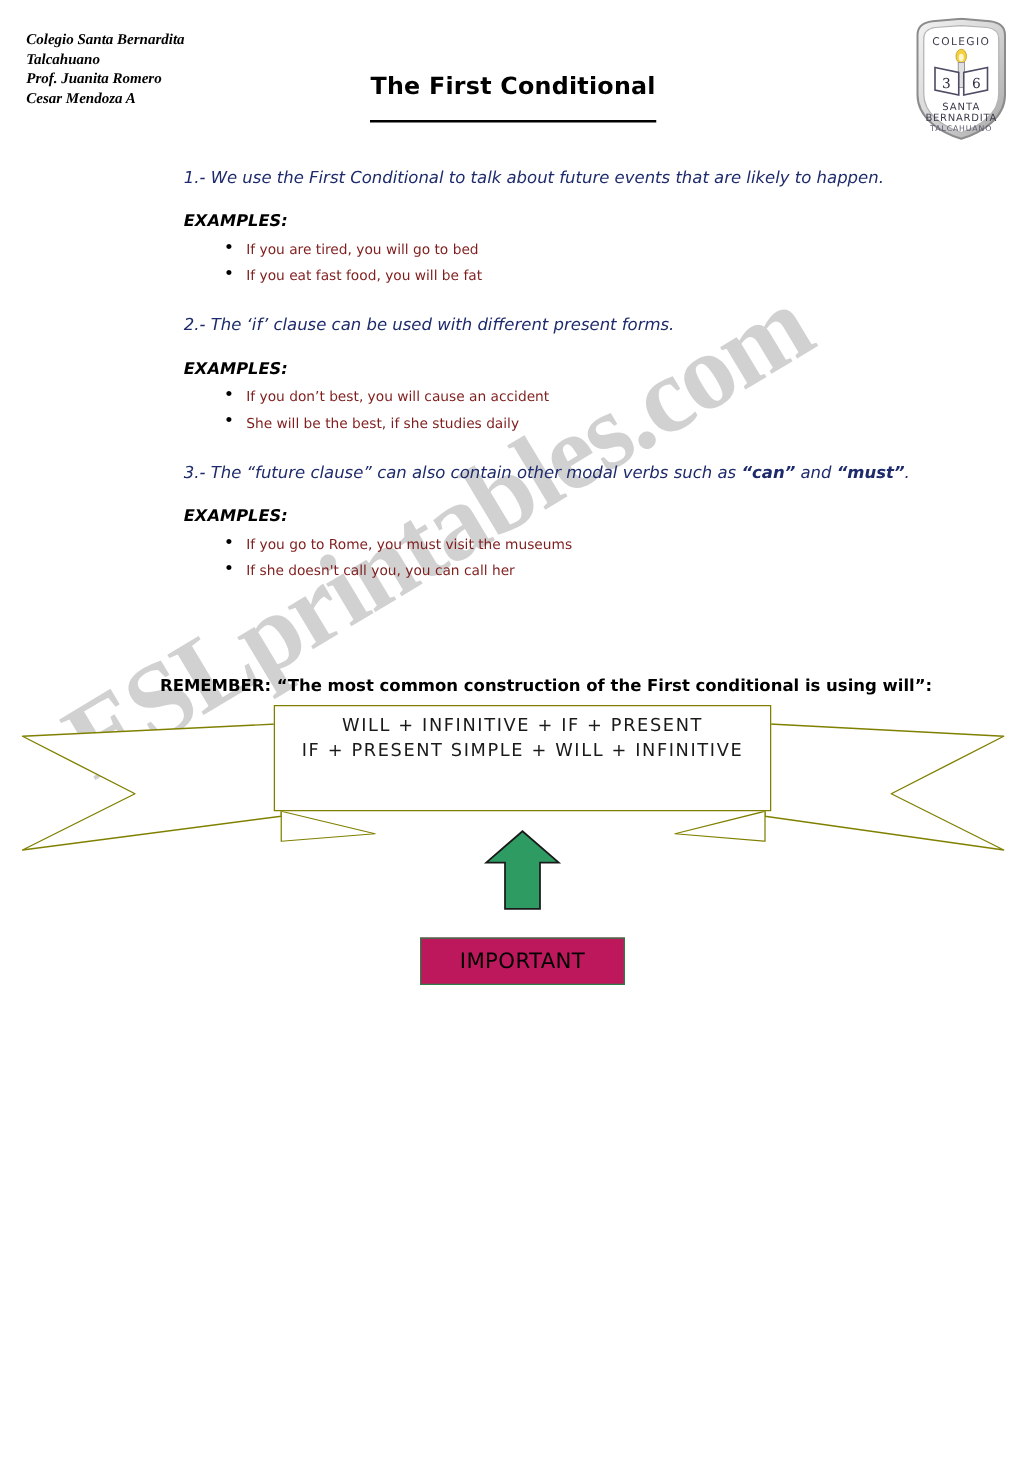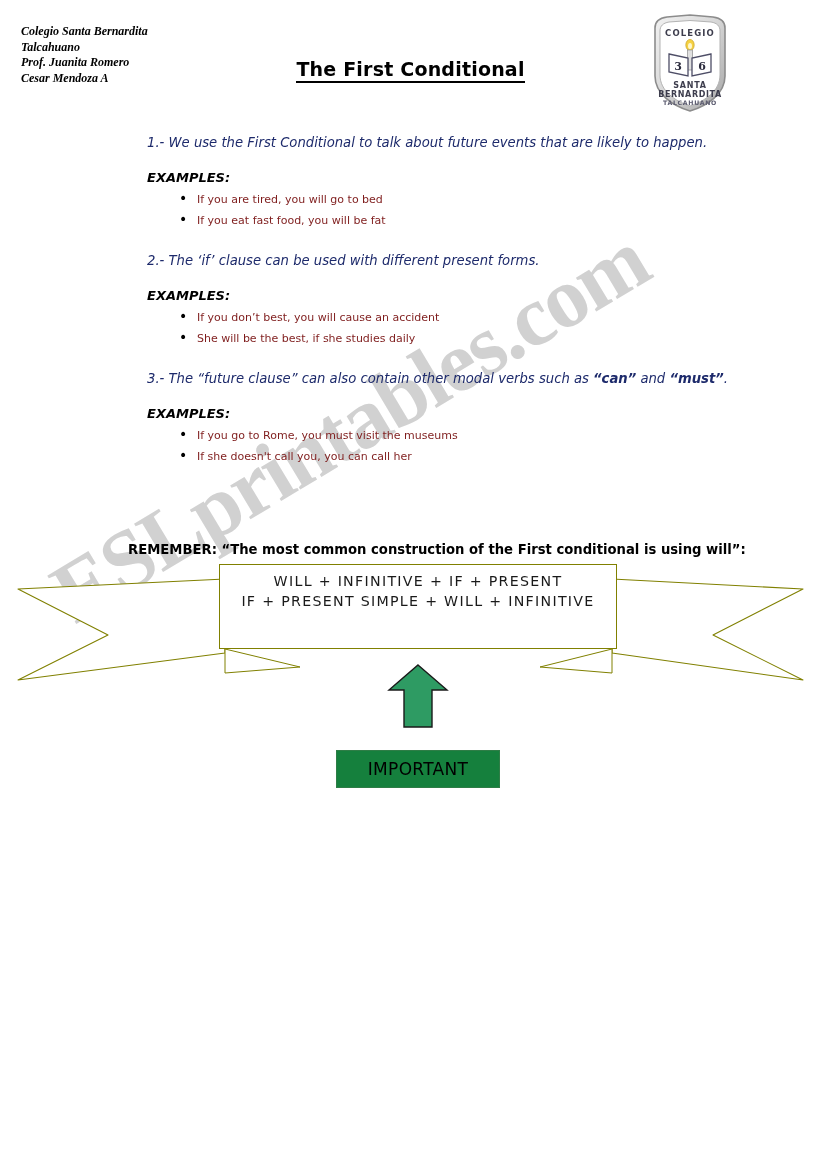--- a/index.html
+++ b/index.html
@@ -73,31 +73,30 @@
     width: 821px;
     text-align: center;
     font-family: "DejaVu Sans", sans-serif;
     font-weight: bold;
     font-size: 19px;
     color: #000000;
     letter-spacing: .2px;
   }
   .doc-title span {
     border-bottom: 2px solid #000;
-    padding-bottom: 1px;
+    padding-bottom: 16px;
   }
 
   
   .crest {
     position: absolute;
-    left: 649px;
+    left: 728px;
     top: 14px;
     width: 82px;
     height: 100px;
-    font-weight: bold;
   }
 
   
   .content {
     position: absolute;
     left: 0;
     top: 135px;
     width: 821px;
     z-index: 9;
     padding-left: 29px;
@@ -195,21 +194,21 @@
     width: 66px;
     height: 68px;
     z-index: 9;
   }
   .important-box {
     position: absolute;
     left: 336px;
     top: 750px;
     width: 164px;
     height: 38px;
-    background: #15803d;
+    background: #be185d;
     border: 1.5px solid #2e7d46;
     box-sizing: border-box;
     display: flex;
     align-items: center;
     justify-content: center;
     font-family: "DejaVu Sans", sans-serif;
     font-size: 17px;
     font-weight: normal;
     color: #000000;
     letter-spacing: .3px;

